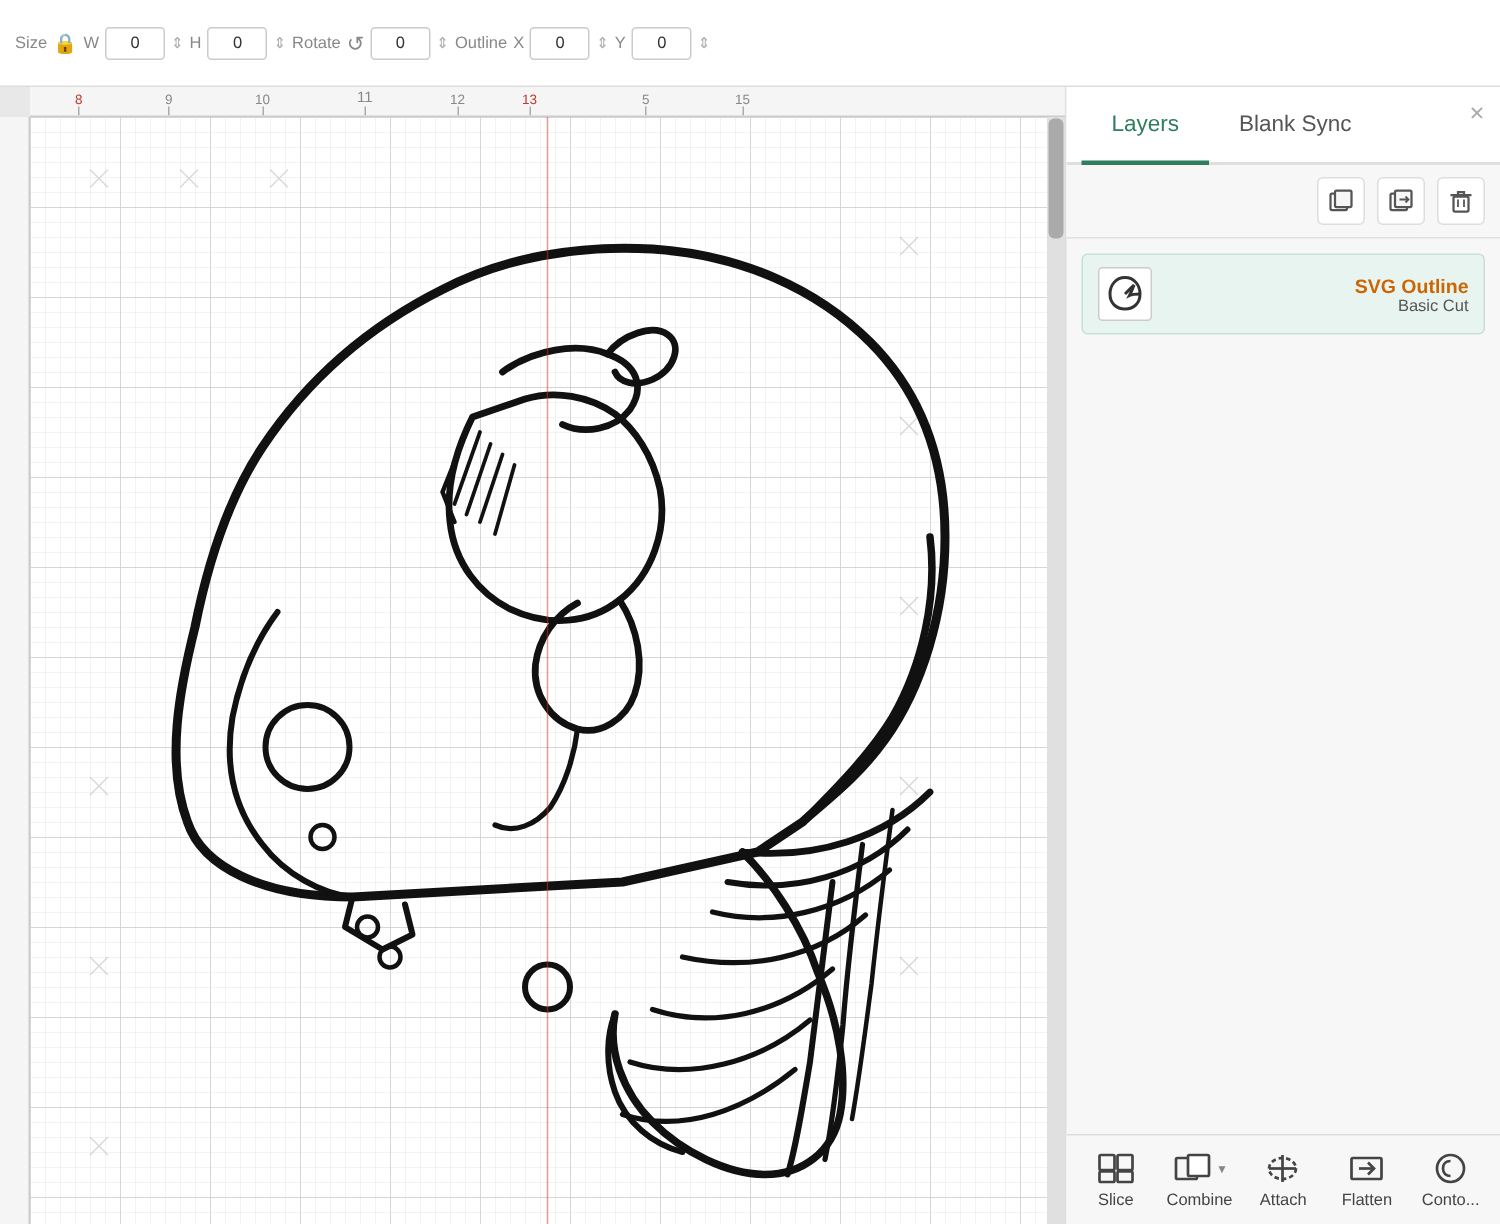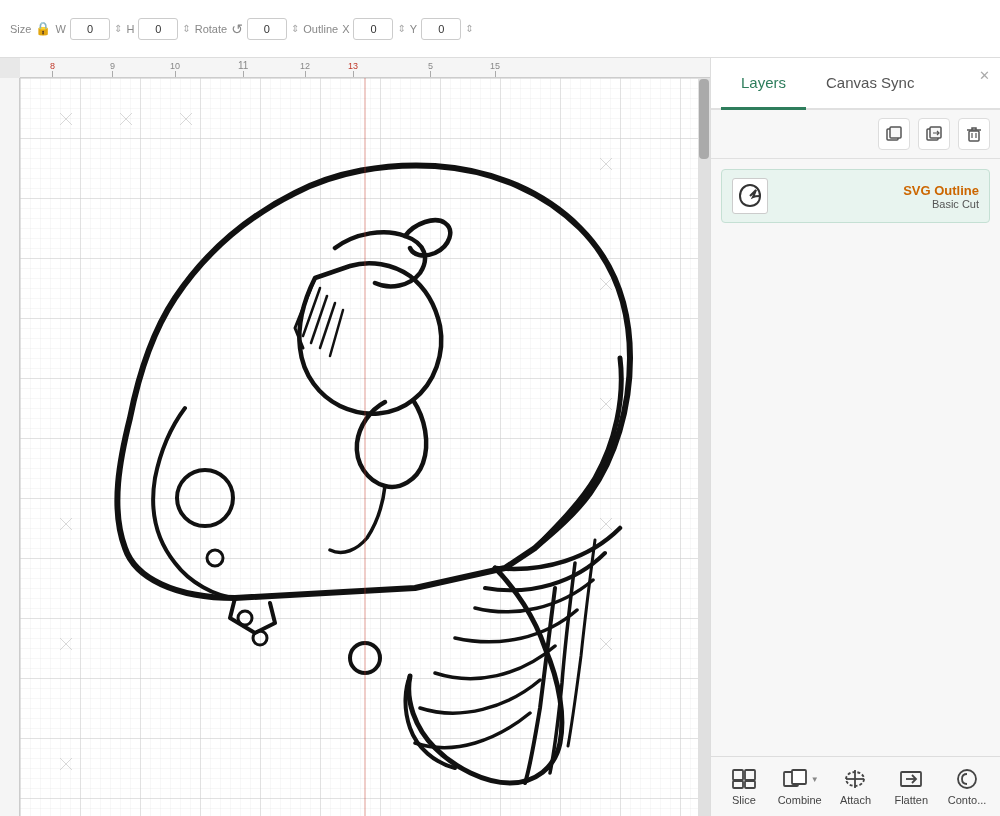--- a/index.html
+++ b/index.html
@@ -446,21 +446,21 @@
     <div id="scrollbar-v">
       <div id="scrollbar-v-thumb"></div>
     </div>
 
   </div>
 
   <div id="right-panel">
 
     <div id="tabs" style="position:relative;">
       <div class="tab active">Layers</div>
-      <div class="tab">Canvas Sync</div>
+      <div class="tab">Blank Sync</div>
       <span style="position:absolute;right:10px;top:10px;color:#aaa;font-size:13px;cursor:pointer;">✕</span>
     </div>
 
     <div id="layer-actions">
       <div class="layer-action-btn" title="Duplicate">
         <svg width="18" height="18" viewBox="0 0 18 18">
           <rect x="2" y="4" width="11" height="11" rx="1" fill="none" stroke="#555" stroke-width="1.5"></rect>
           <rect x="5" y="2" width="11" height="11" rx="1" fill="#f7f7f7" stroke="#555" stroke-width="1.5"></rect>
         </svg>
       </div>

